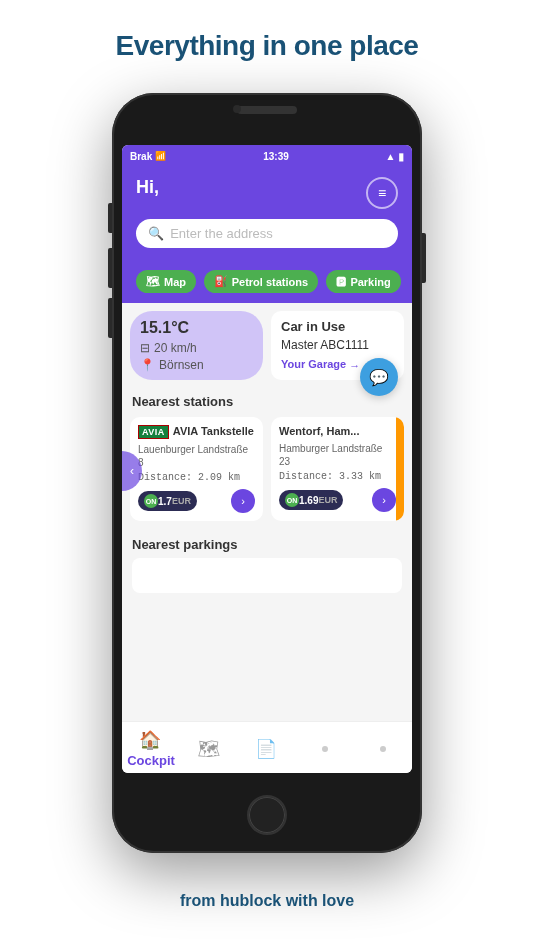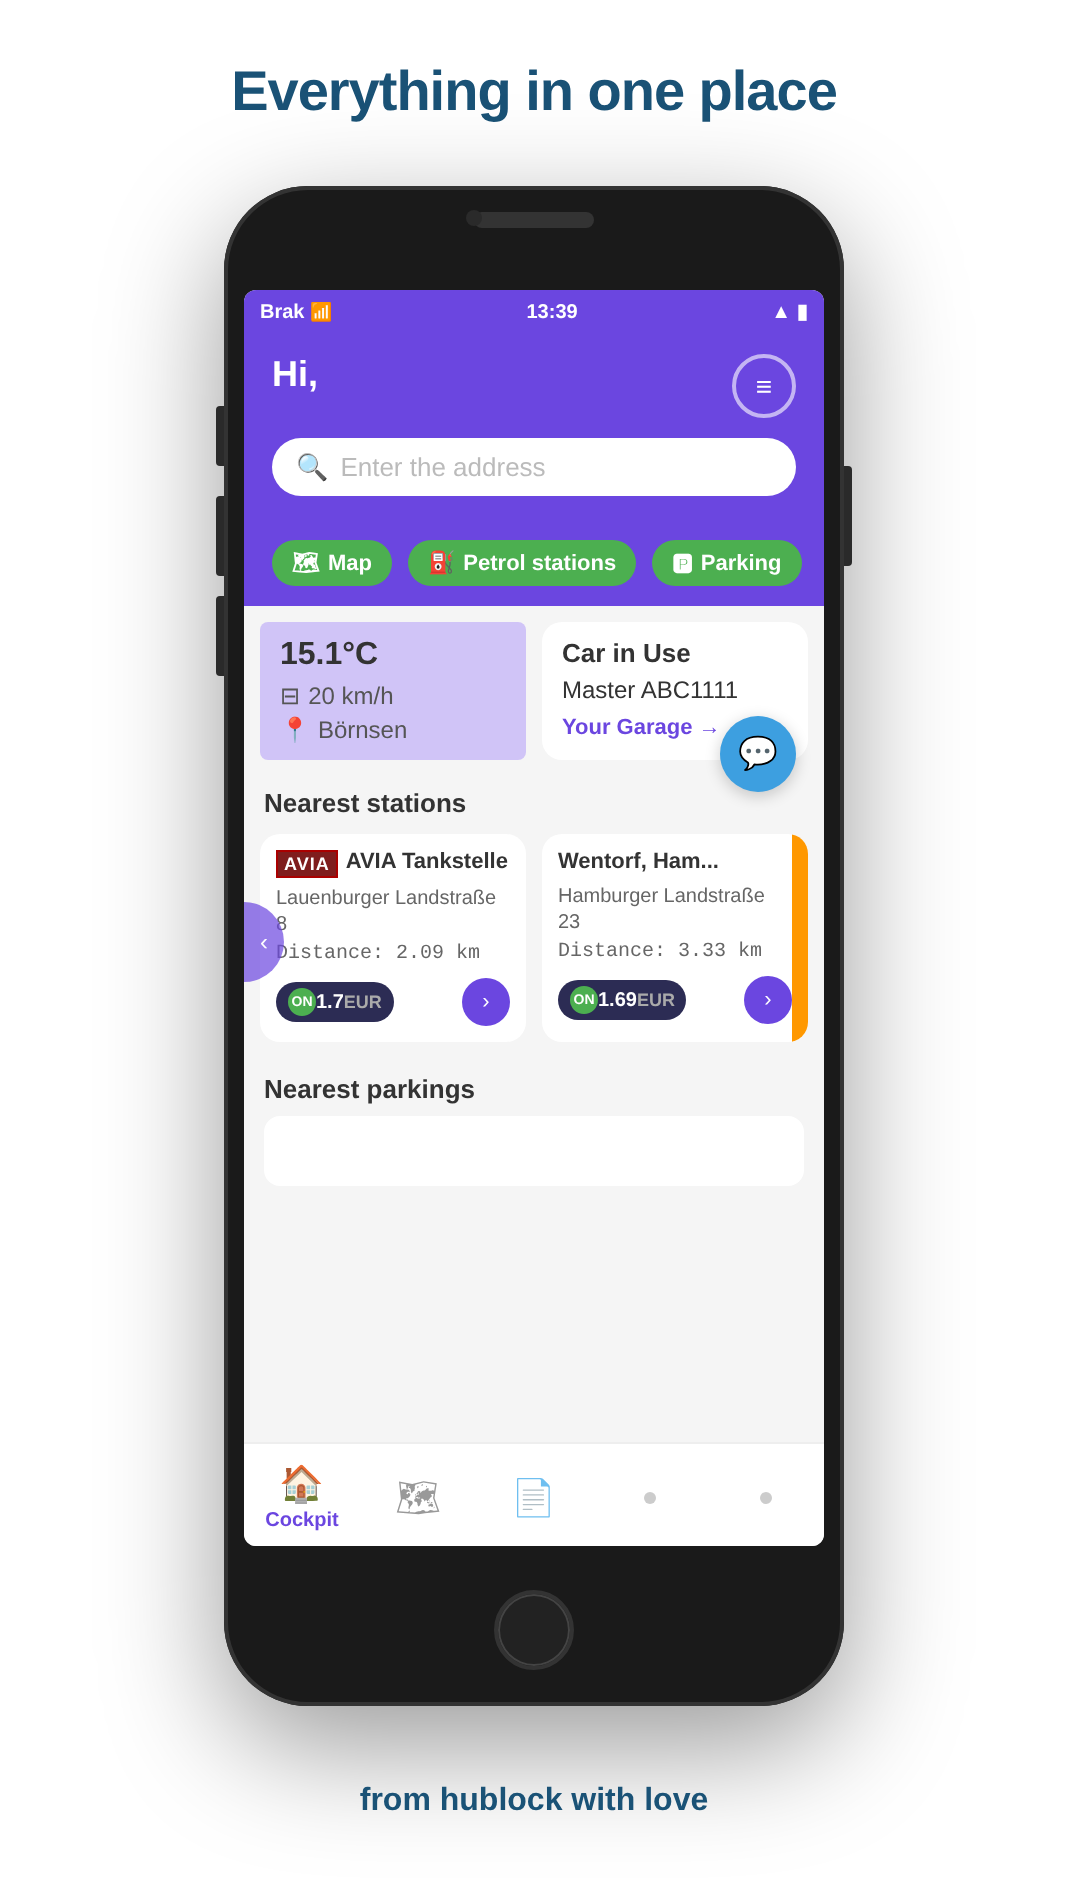--- a/index.html
+++ b/index.html
@@ -182,21 +182,21 @@
     
     .info-cards-row {
       display: flex;
       gap: 0;
       padding: 8px;
       background: #f5f5f5;
       gap: 8px;
     }
     .weather-card {
       background: #d0c4f7;
-      border-radius: 4px;
+      border-radius: 22px;
       padding: 8px 10px;
       flex: 1;
     }
     .weather-temp { font-size: 16px; font-weight: 700; color: #333; margin-bottom: 4px; }
     .weather-speed { font-size: 12px; color: #555; display: flex; align-items: center; gap: 4px; margin-bottom: 3px; }
     .weather-location { font-size: 12px; color: #555; display: flex; align-items: center; gap: 4px; }
 
     .car-card {
       background: white;
       border-radius: 10px;
@@ -331,21 +331,21 @@
       display: flex;
       align-items: center;
       justify-content: center;
       color: white;
       font-size: 12px;
       z-index: 4;
     }
 
     
     .avia-logo {
-      background: #7f1d1d;
+      background: #15803d;
       color: white;
       font-size: 9px;
       font-weight: 900;
       padding: 1px 3px;
       border: 1px solid #aa0000;
       letter-spacing: 0.5px;
     }
 
     
     .orange-accent {
@@ -380,21 +380,21 @@
     }
     .nav-item {
       display: flex;
       flex-direction: column;
       align-items: center;
       gap: 2px;
       flex: 1;
     }
     .nav-icon { font-size: 18px; color: #999; }
     .nav-icon.active { color: #6b46e0; }
-    .nav-label { font-size: 10px; color: #6b46e0; font-weight: 600; }
+    .nav-label { font-size: 13px; color: #6b46e0; font-weight: 600; }
     .nav-dot {
       width: 6px;
       height: 6px;
       background: #ccc;
       border-radius: 50%;
     }
 
     
     .phone-home-btn {
       position: absolute;

